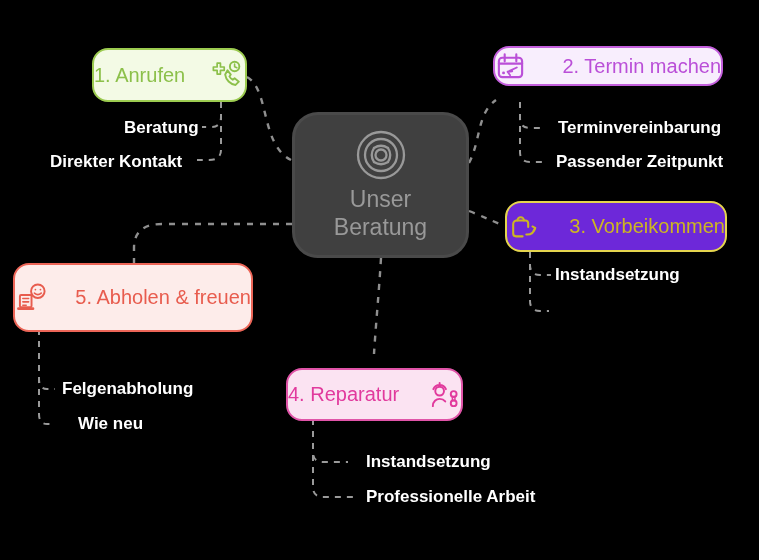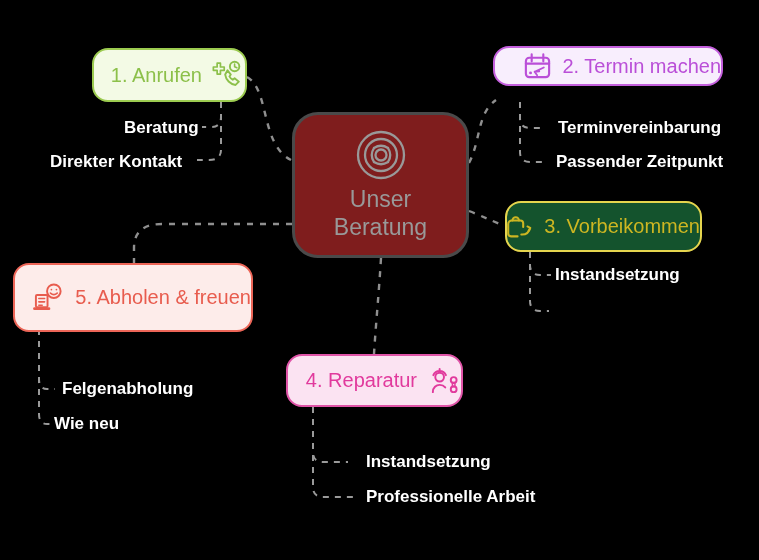--- a/index.html
+++ b/index.html
@@ -4,33 +4,33 @@
 <style>
   html,body{margin:0;padding:0;background:#000;}
   .canvas{
     position:relative;width:759px;height:560px;background:#000;overflow:hidden;
     font-family:"Liberation Sans", sans-serif;
   }
   .edges{position:absolute;left:0;top:0;width:759px;height:560px;}
   .edge{fill:none;stroke:#8f8f8f;stroke-width:2.4;stroke-dasharray:6 7;}
   .childline{fill:none;stroke:#9a9a9a;stroke-width:2;stroke-dasharray:6 6;}
   .node{
-    position:absolute;display:flex;align-items:center;justify-content:flex-end;gap:9px;
+    position:absolute;display:flex;align-items:center;justify-content:space-between;gap:9px;
     border-radius:16px;border:2.5px solid;box-sizing:border-box;
     font-size:20px;font-weight:500;white-space:nowrap;
   }
   .node .icon{display:flex;align-items:center;justify-content:center;}
   .node1{left:92px;top:48px;width:155px;height:54px;background:#f3fae5;border-color:#9ccb50;color:#8cc04a;}
   .node2{left:493px;top:46px;width:230px;height:40px;background:#f8eefd;border-color:#c45fdd;color:#ba4fd8;}
-  .node3{left:505px;top:201px;width:197px;height:51px;background:#14532d;border-color:#e5d54e;color:#cdb622;}
-  .node4{left:286px;top:354px;width:177px;height:53px;background:#fbe3f2;border-color:#e054a8;color:#e13a9d;}
+  .node3{left:505px;top:201px;width:222px;height:51px;background:#6d28d9;border-color:#e5d54e;color:#cdb622;}
+  .node4{left:286px;top:368px;width:177px;height:53px;background:#fbe3f2;border-color:#e054a8;color:#e13a9d;}
   .node5{left:13px;top:263px;width:240px;height:69px;background:#fdecea;border-color:#ec6557;color:#e85c4e;}
   .center-node{
     position:absolute;left:292px;top:112px;width:177px;height:146px;
-    background:#7f1d1d;border:3px solid #4a4a4a;border-radius:26px;box-sizing:border-box;
+    background:#404040;border:3px solid #4a4a4a;border-radius:26px;box-sizing:border-box;
     display:flex;flex-direction:column;align-items:center;justify-content:center;
     color:#999;
   }
   .center-node .ctitle{font-size:23px;line-height:28px;text-align:center;color:#999;}
   .child{
     position:absolute;color:#fff;font-size:17px;font-weight:700;white-space:nowrap;line-height:20px;
   }
 </style>
 </head>
 <body>
@@ -139,15 +139,15 @@
   </div>
 
   <div class="child" style="left:124px;top:118px;">Beratung</div>
   <div class="child" style="left:50px;top:152px;">Direkter Kontakt</div>
   <div class="child" style="left:558px;top:118px;">Terminvereinbarung</div>
   <div class="child" style="left:556px;top:152px;">Passender Zeitpunkt</div>
   <div class="child" style="left:555px;top:265px;">Instandsetzung</div>
   <div class="child" style="left:366px;top:452px;">Instandsetzung</div>
   <div class="child" style="left:62px;top:379px;">Felgenabholung</div>
   <div class="child" style="left:366px;top:487px;">Professionelle Arbeit</div>
-  <div class="child" style="left:54px;top:414px;">Wie neu</div>
+  <div class="child" style="left:78px;top:414px;">Wie neu</div>
 
 </div>
 
 </body></html>

